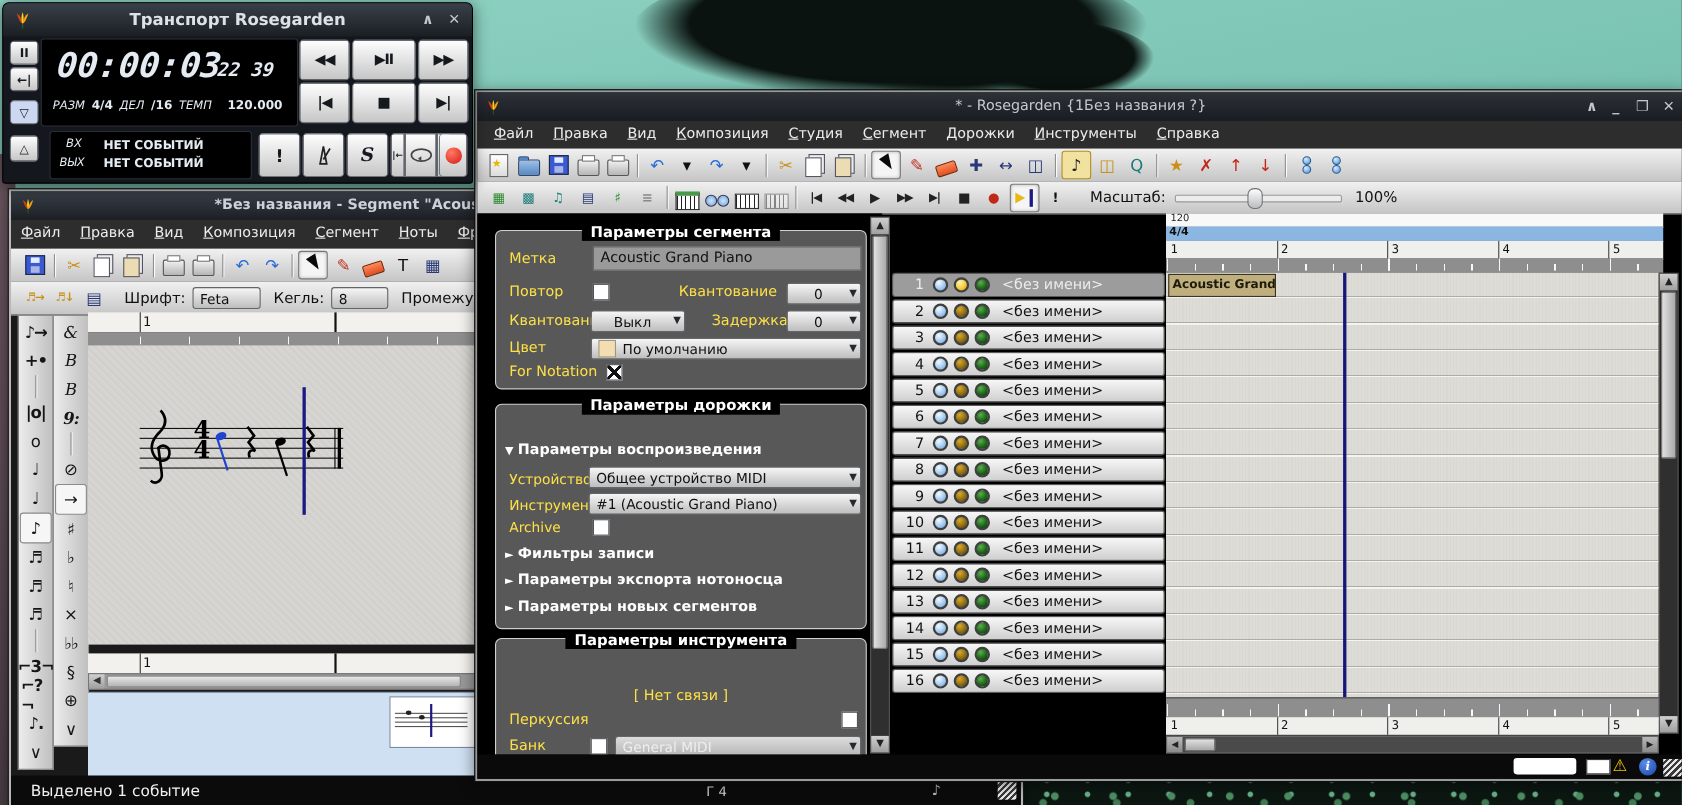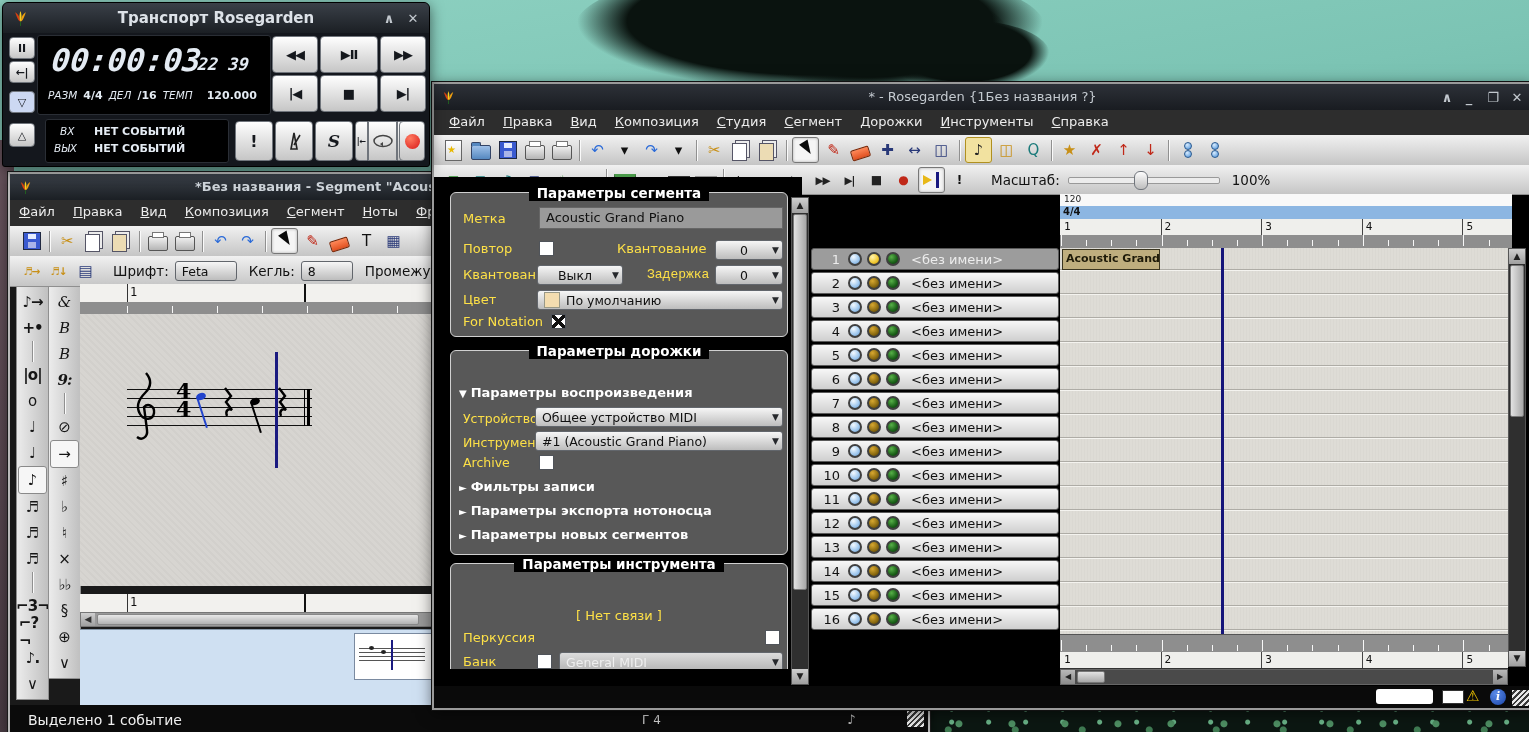--- a/index.html
+++ b/index.html
@@ -418,39 +418,39 @@
           <span class="tbtn tbtn2 c-dark">!</span>
         </span>
       <span style="font-size:13.5px;color:#111;margin:0 8px 0 18px;">Масштаб:</span>
       <span style="position:relative;display:inline-block;width:150px;height:19px;">
         <span class="zoom-track" style="left:0;top:7px;"></span>
         <span class="zoom-thumb" style="left:66px;top:1px;"></span>
       </span>
       <span style="font-size:13.5px;color:#111;margin-left:14px;">100%</span>
     </div>
 
-    <div style="position:absolute;left:0;top:93px;width:368px;height:492px;overflow:hidden;background:#000;">
+    <div style="position:absolute;left:0;top:110px;width:368px;height:492px;overflow:hidden;background:#000;">
 
       <div class="gb" style="left:16px;top:15px;width:336px;height:143px;">
         <div class="gb-title"><span>Параметры сегмента</span></div>
         <span class="flabel" style="left:12px;top:18px;">Метка</span>
         <span style="position:absolute;left:88px;top:14px;width:244px;height:22px;background:#9a9a9a;border:1px solid #666;box-sizing:border-box;color:#111;font-size:13px;padding:2px 6px;overflow:hidden;white-space:nowrap;">Acoustic Grand Piano</span>
         <span class="flabel" style="left:12px;top:48px;">Повтор</span>
         <span class="cb" style="left:88px;top:48px;"></span>
         <span class="flabel" style="left:166px;top:48px;">Квантование</span>
         <span class="dd" style="left:264px;top:47px;width:68px;justify-content:center;">
             <span>0</span>
             <span class="arr">▼</span>
           </span>
         <span class="flabel" style="left:12px;top:74px;">Квантование</span>
         <span class="dd" style="left:86px;top:72px;width:86px;justify-content:center;">
             <span>Выкл</span>
             <span class="arr">▼</span>
           </span>
-        <span class="flabel" style="left:196px;top:74px;font-family:Liberation Mono, monospace;">Задержка</span>
+        <span class="flabel" style="left:196px;top:74px;">Задержка</span>
         <span class="dd" style="left:264px;top:72px;width:68px;justify-content:center;">
             <span>0</span>
             <span class="arr">▼</span>
           </span>
         <span class="flabel" style="left:12px;top:99px;">Цвет</span>
         <span class="dd" style="left:86px;top:97px;width:246px;">
           <span style="display:inline-block;width:14px;height:14px;background:#f4ddb0;border:1px solid #998;margin-right:6px;"></span>
           <span>По умолчанию</span>
           <span class="arr">▼</span>
         </span>

